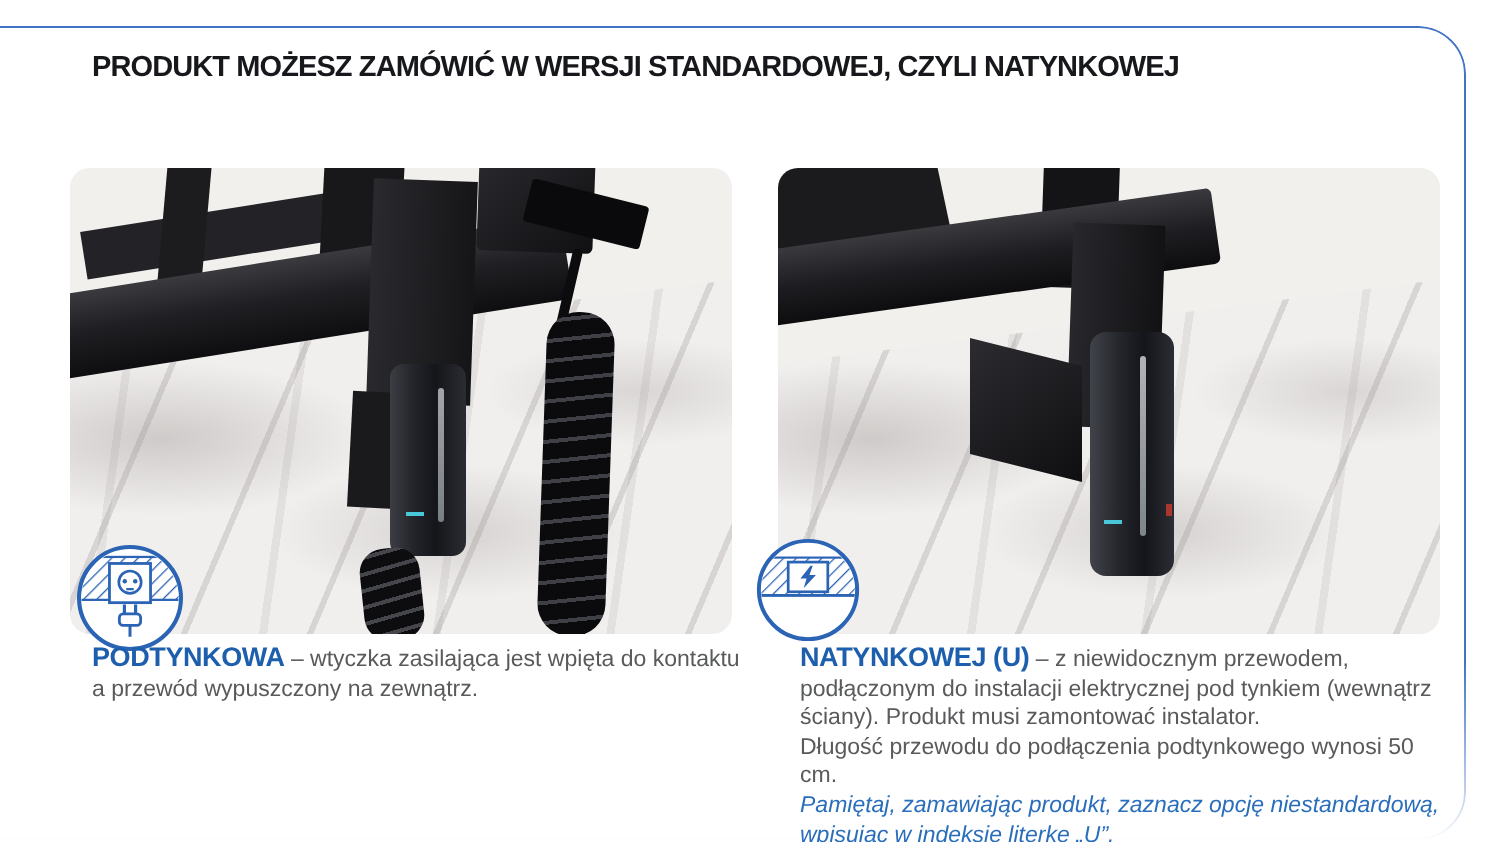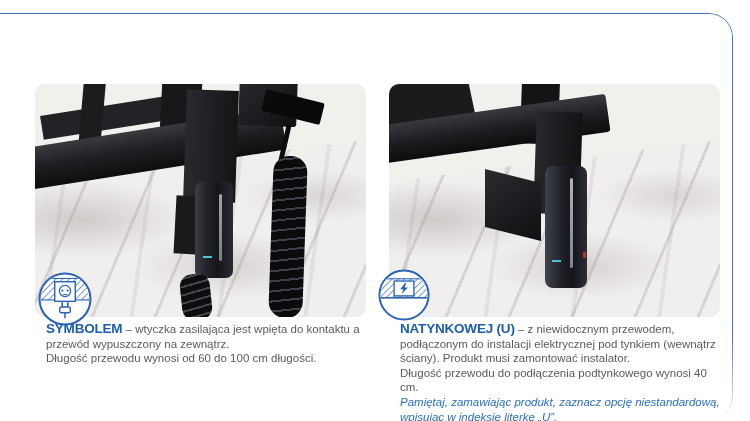--- a/index.html
+++ b/index.html
@@ -87,20 +87,21 @@
   .note{color:#2a6ebb;font-style:italic;}
 </style>
 </head>
 <body>
 
 <div id="page">
 
   <div class="frame"></div>
 
   <div class="heading">
+    <div>PRODUKT MOŻESZ ZAMÓWIĆ W WERSJI STANDARDOWEJ, CZYLI NATYNKOWEJ</div>
   </div>
 
   <div class="photo photo-left">
     <div class="wall-top el"></div>
     <div class="el lp-rail-back"></div>
     <div class="el lp-post-a"></div>
     <div class="el lp-post-b"></div>
     <div class="el lp-main-bar"></div>
     <div class="el lp-post-right"></div>
     <div class="el lp-heater-mount"></div>
@@ -166,23 +167,22 @@
       <g clip-path="url(#c2)">
         <rect x="2" y="12" width="56" height="21" fill="url(#h2)" stroke="#2b63b5" stroke-width="1.2"></rect>
         <line x1="2" y1="33" x2="58" y2="33" stroke="#2b63b5" stroke-width="1.6"></line>
         <rect x="19" y="14.5" width="22" height="16.5" fill="#ffffff" stroke="#2b63b5" stroke-width="1.5"></rect>
         <polygon points="31.4,16.5 25.8,23.6 29.2,23.6 27.6,29 34.4,21.6 30.8,21.6 32.6,16.5" fill="#2b63b5"></polygon>
       </g>
     </svg>
   </div>
 
   <div class="txt txt-left">
-    <p><span class="vtitle">SYMBOLEM</span> <span>– wtyczka zasilająca jest wpięta do kontaktu a przewód wypuszczony na zewnątrz.</span></p>
-    <p>Długość przewodu wynosi od 60 do 100 cm długości.</p>
+    <p><span class="vtitle">PODTYNKOWA</span> <span>– wtyczka zasilająca jest wpięta do kontaktu a przewód wypuszczony na zewnątrz.</span></p>
   </div>
 
   <div class="txt txt-right">
     <p><span class="vtitle">NATYNKOWEJ (U)</span> <span>– z niewidocznym przewodem, podłączonym do instalacji elektrycznej pod tynkiem (wewnątrz ściany). Produkt musi zamontować instalator.</span></p>
-    <p>Długość przewodu do podłączenia podtynkowego wynosi 40 cm.</p>
+    <p>Długość przewodu do podłączenia podtynkowego wynosi 50 cm.</p>
     <p class="note">Pamiętaj, zamawiając produkt, zaznacz opcję niestandardową, wpisując w indeksie literkę „U”.</p>
   </div>
 
 </div>
 
 </body></html>

